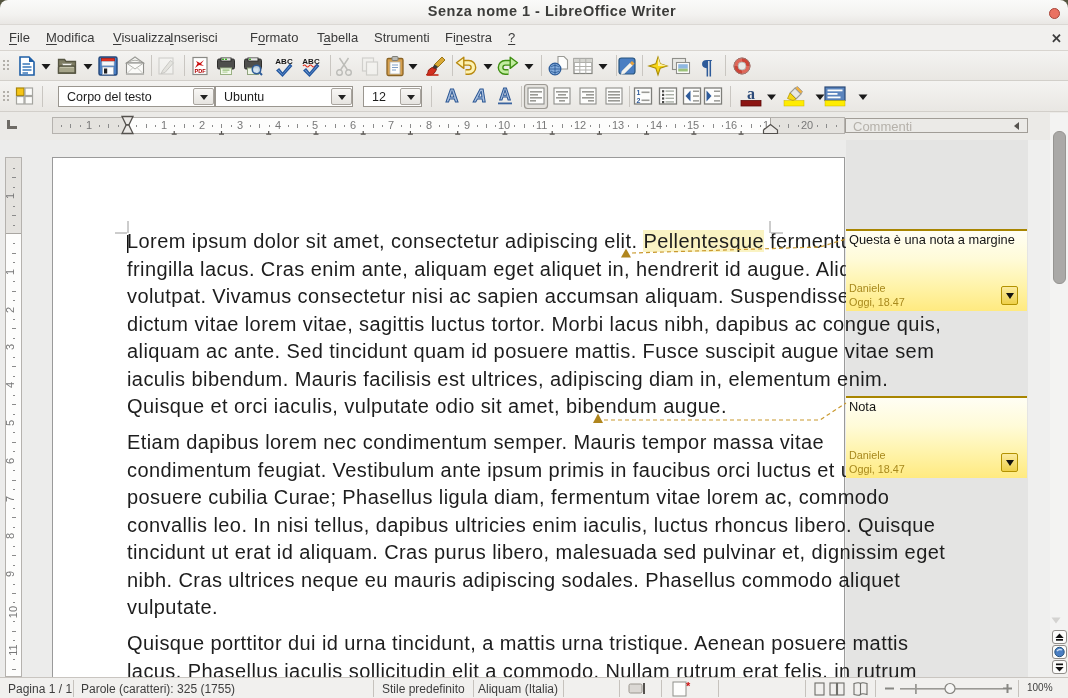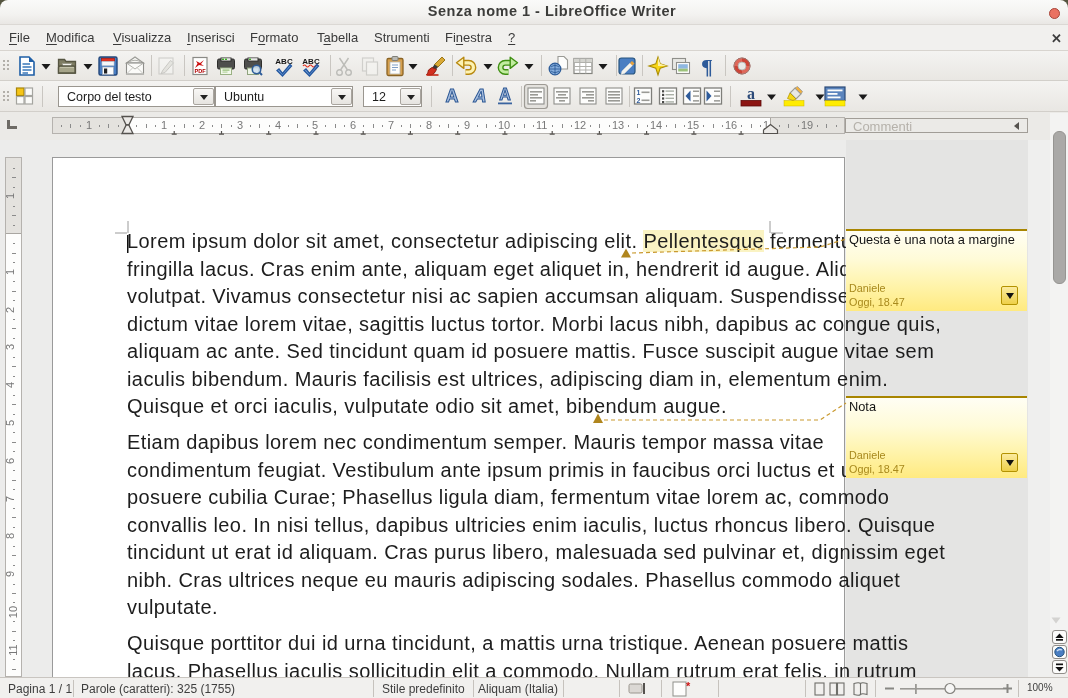--- a/index.html
+++ b/index.html
@@ -55,21 +55,21 @@
 <body>
 <div id="win">
   <div class="abs" id="titlebar">
       <div class="abs" id="title">Senza nome 1 - LibreOffice Writer</div>
       <div class="abs" id="reddot"></div>
     </div>
   <div class="abs" id="menubar">
     <span class="mi" style="left:9px"><u>F</u>ile</span>
     <span class="mi" style="left:46px"><u>M</u>odifica</span>
     <span class="mi" style="left:113px"><u>V</u>isualizza</span>
-    <span class="mi" style="left:187px"><u>I</u>nserisci</span>
+    <span class="mi" style="left:170px"><u>I</u>nserisci</span>
     <span class="mi" style="left:250px">F<u>o</u>rmato</span>
     <span class="mi" style="left:317px">T<u>a</u>bella</span>
     <span class="mi" style="left:374px">Strumenti</span>
     <span class="mi" style="left:445px">Fi<u>n</u>estra</span>
     <span class="mi" style="left:508px"><u>?</u></span>
     <span class="abs" id="mclose">✕</span>
   </div>
   <div class="abs" id="vtrack"></div>
     <div class="abs" id="vthumb"></div>
     <div class="abs" id="tb1">
@@ -390,21 +390,21 @@
         <span class="rnum" style="left:373px">8</span>
         <span class="rnum" style="left:411px">9</span>
         <span class="rnum" style="left:445px">10</span>
         <span class="rnum" style="left:483px">11</span>
         <span class="rnum" style="left:521px">12</span>
         <span class="rnum" style="left:559px">13</span>
         <span class="rnum" style="left:597px">14</span>
         <span class="rnum" style="left:634px">15</span>
         <span class="rnum" style="left:672px">16</span>
         <span class="rnum" style="left:710px">1</span>
-        <span class="rnum" style="left:748px">19</span>
+        <span class="rnum" style="left:748px">20</span>
         <div class="rtickd" style="left:8px"></div>
         <div class="rtick5" style="left:17px"></div>
         <div class="rtickd" style="left:27px"></div>
         <div class="rtickd" style="left:46px"></div>
         <div class="rtick5" style="left:55px"></div>
         <div class="rtickd" style="left:65px"></div>
         <div class="rtickd" style="left:83px"></div>
         <div class="rtick5" style="left:93px"></div>
         <div class="rtickd" style="left:102px"></div>
         <div class="rtickd" style="left:121px"></div>

